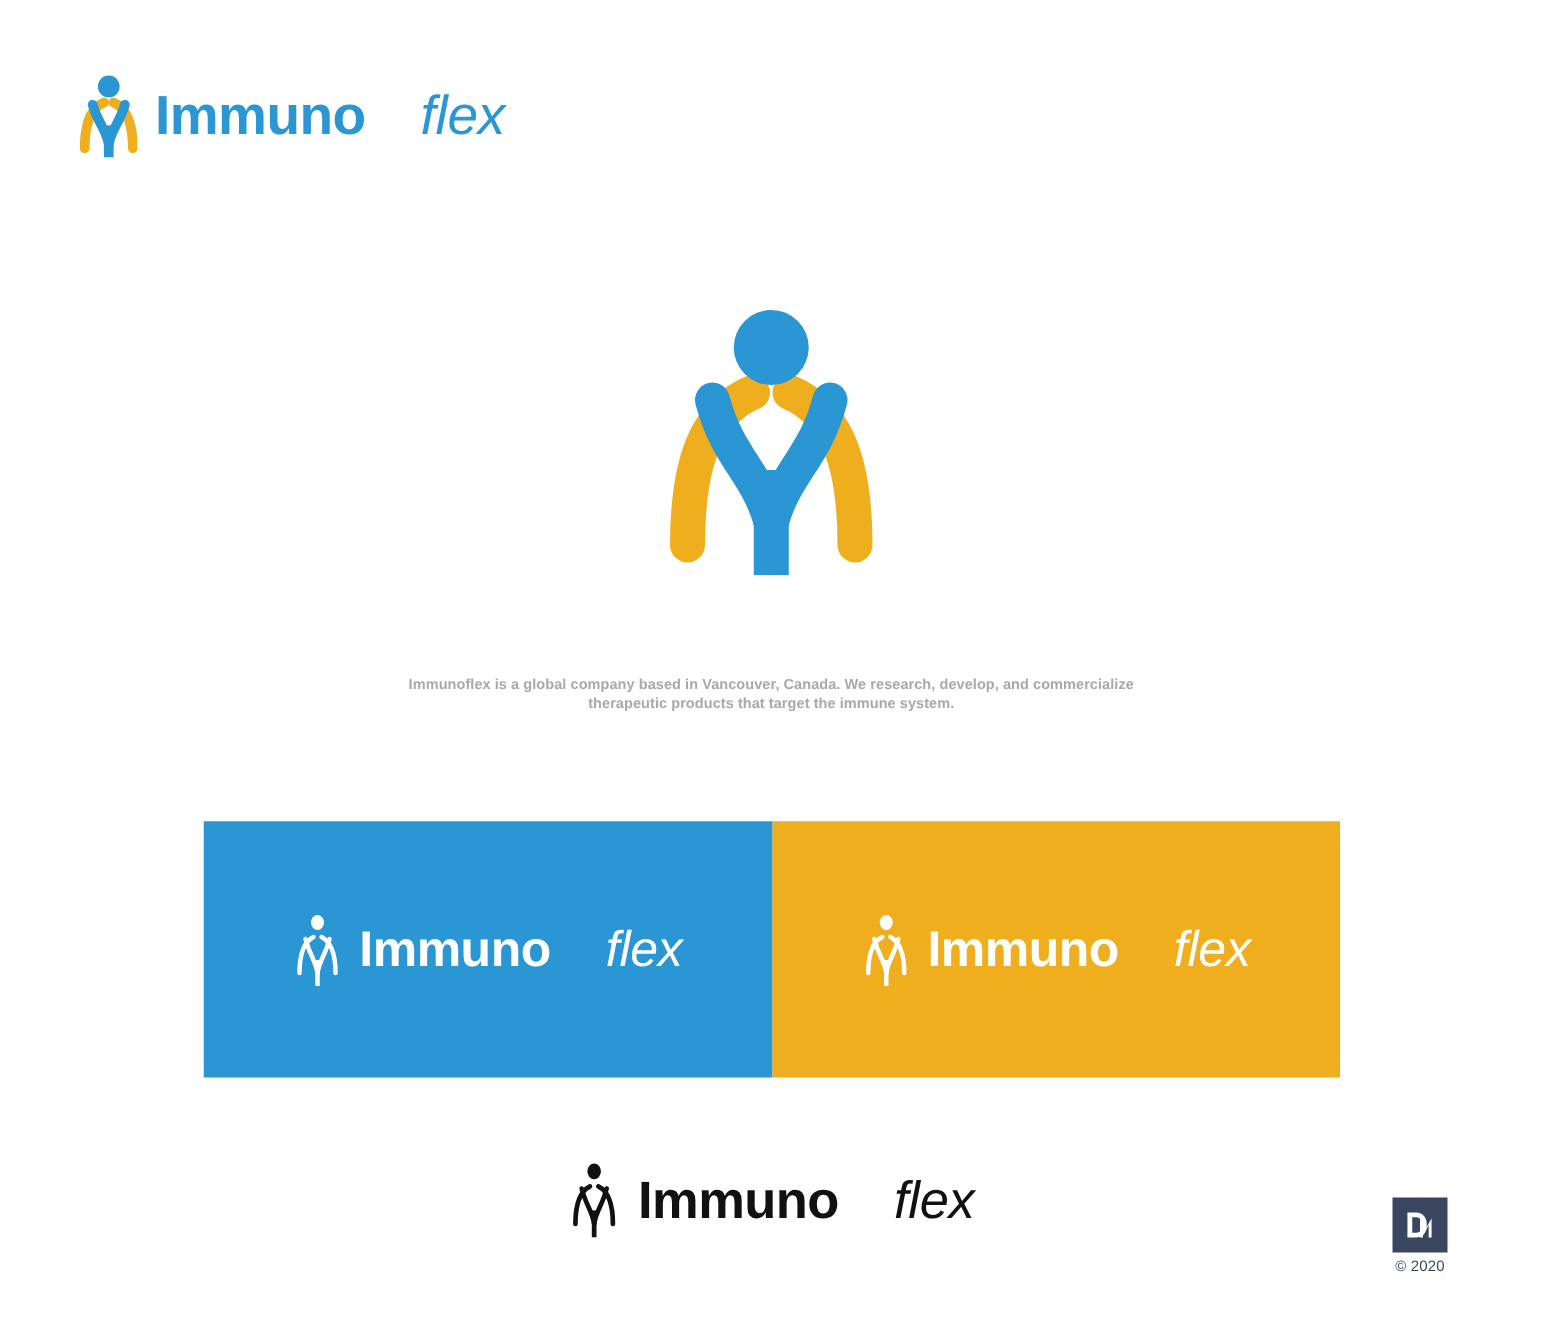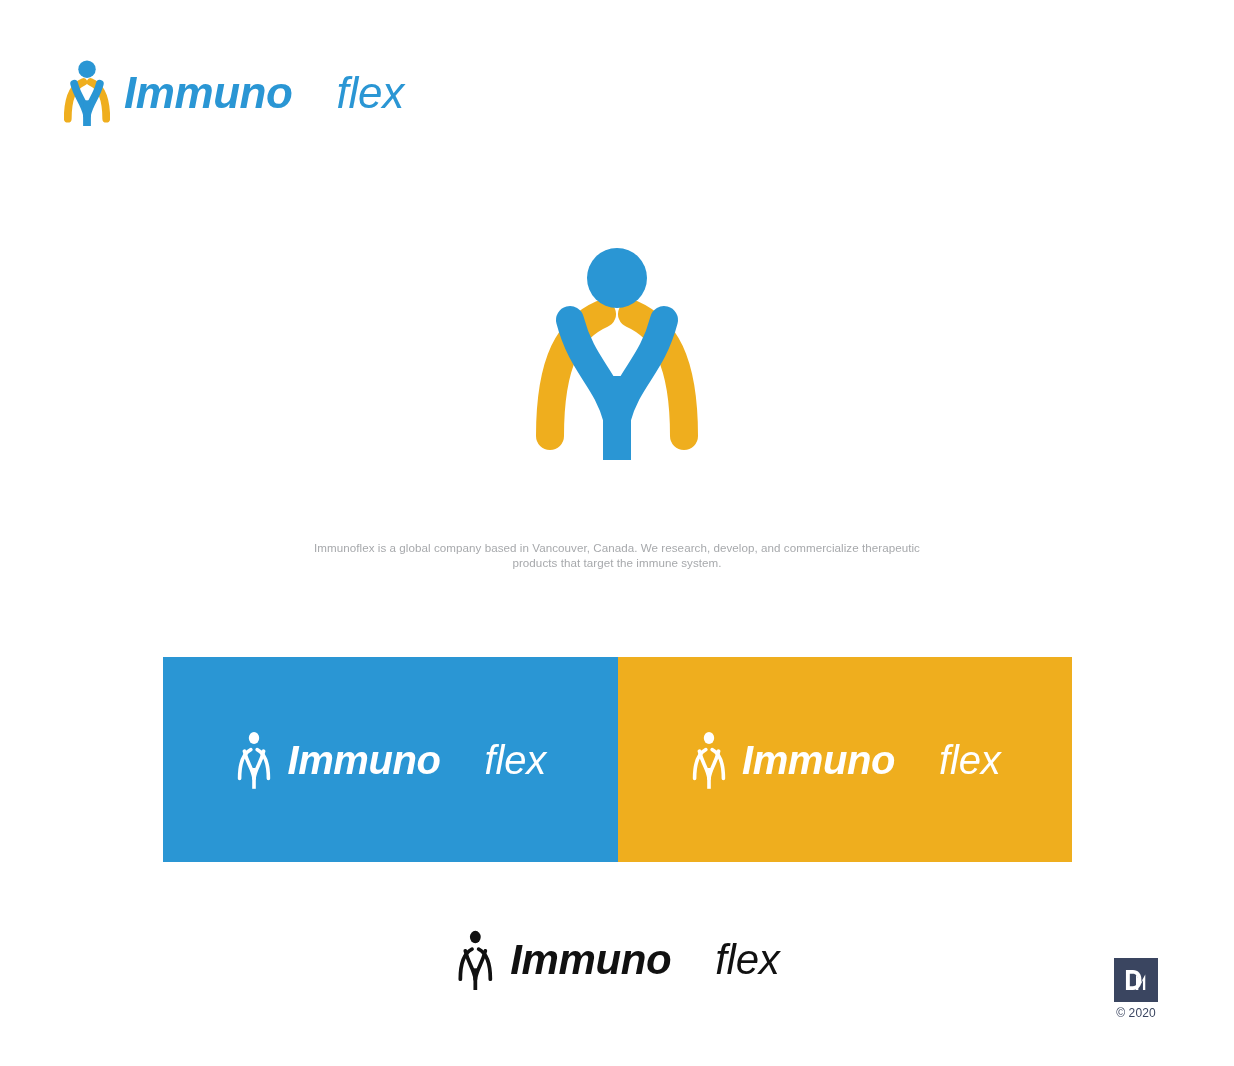--- a/index.html
+++ b/index.html
@@ -16,21 +16,20 @@
   }
 
   
   .wordmark {
     display: inline-block;
     white-space: nowrap;
     line-height: 1;
   }
   .wm-bold {
     font-weight: 700;
-    font-style: italic;
     letter-spacing: -0.01em;
   }
   .wm-light {
     font-weight: 300;
     font-style: italic;
     letter-spacing: -0.005em;
     margin-left: 44px;
   }
 
   .lockup {
@@ -63,20 +62,21 @@
     position: absolute;
     left: 50%;
     transform: translateX(-50%);
     top: 528px;
     width: 630px;
     text-align: center;
     font-size: 11.6px;
     line-height: 1.35;
     color: #a7a9ac;
     letter-spacing: 0.005em;
+    font-weight: bold;
   }
 
   
   #color-panels {
     position: absolute;
     left: 163px;
     top: 657px;
     width: 909px;
     height: 205px;
     display: flex;

